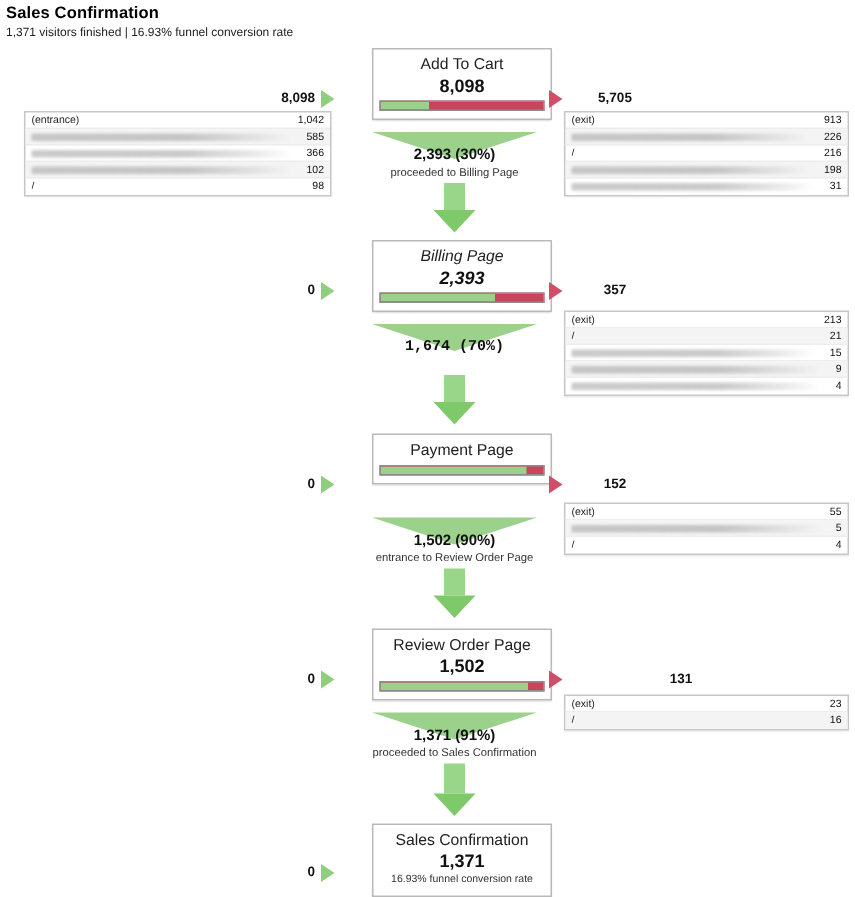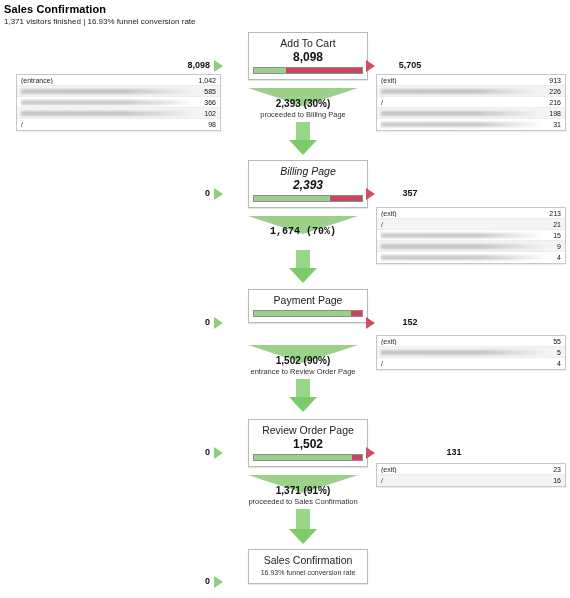--- a/index.html
+++ b/index.html
@@ -293,20 +293,21 @@
       <div class="conn-value">1,371 (91%)</div>
       <div class="conn-sub">proceeded to Sales Confirmation</div>
     </div>
     <div class="connector" style="top:509px;">
       <div class="arrow-shaft" style="height:20px;"></div>
       <div class="arrow-head"></div>
     </div>
 
     <div class="step" style="top:549px;">
       <div class="step-name">Sales Confirmation</div>
+      <div class="step-count">1,371</div>
       <div class="step-note">16.93% funnel conversion rate</div>
     </div>
     <div class="side-num left" style="left:190px; top:576px; width:20px;">0</div>
     <div class="tri green-right" style="left:214px; top:576px;"></div>
 
   </div>
 
   <div class="side-table" style="left:16px; top:74px; width:205px;">
     <div class="row">
       <div class="lbl">(entrance)</div>

